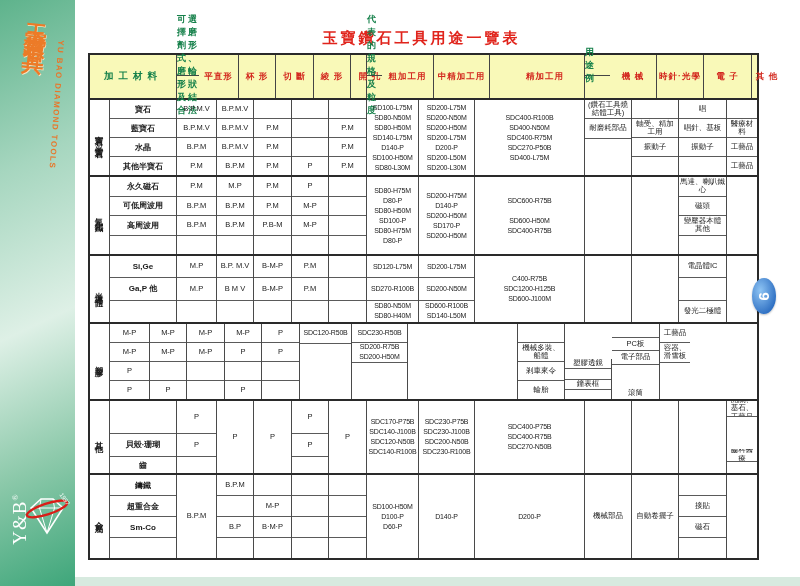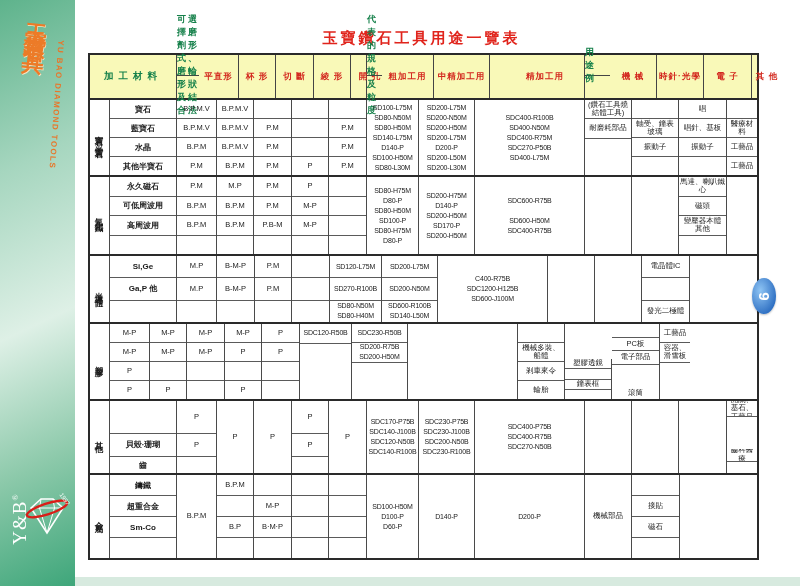--- a/index.html
+++ b/index.html
@@ -181,21 +181,21 @@
 SDC270-P50B
 SD400-L75M</div>
           </div>
           <div class="col" style="width: 47px;">
             <div class="sub val" style="flex-grow: 1;">(鑽石工具燒結體工具)</div>
             <div class="sub val" style="flex-grow: 1;">耐磨耗部品</div>
             <div class="sub val" style="flex-grow: 2;"></div>
           </div>
           <div class="col" style="width: 47px;">
             <div class="sub val" style="flex-grow: 1;"></div>
-            <div class="sub val" style="flex-grow: 1;">軸受、鐘表玻璃</div>
+            <div class="sub val" style="flex-grow: 1;">軸受、精加工用</div>
             <div class="sub val" style="flex-grow: 1;">振動子</div>
             <div class="sub val" style="flex-grow: 1;"></div>
           </div>
           <div class="col" style="width: 48px;">
             <div class="sub val" style="flex-grow: 1;">唱</div>
             <div class="sub val" style="flex-grow: 1;">唱針、基板</div>
             <div class="sub val" style="flex-grow: 1;">振動子</div>
             <div class="sub val" style="flex-grow: 1;"></div>
           </div>
           <div class="col" style="width: 30px;">
@@ -290,20 +290,25 @@
           <div class="col" style="width: 67px;">
             <div class="sub mat" style="flex-grow: 1;">Si,Ge</div>
             <div class="sub mat" style="flex-grow: 1;">Ga,P 他</div>
             <div class="sub mat" style="flex-grow: 1;"></div>
           </div>
           <div class="col" style="width: 40px;">
             <div class="sub val" style="flex-grow: 1;">M.P</div>
             <div class="sub val" style="flex-grow: 1;">M.P</div>
             <div class="sub val" style="flex-grow: 1;"></div>
           </div>
+          <div class="col" style="width: 37px;">
+            <div class="sub val" style="flex-grow: 1;">B.P. M.V</div>
+            <div class="sub val" style="flex-grow: 1;">B M V</div>
+            <div class="sub val" style="flex-grow: 1;"></div>
+          </div>
           <div class="col" style="width: 38px;">
             <div class="sub val" style="flex-grow: 1;">B-M-P</div>
             <div class="sub val" style="flex-grow: 1;">B-M-P</div>
             <div class="sub val" style="flex-grow: 1;"></div>
           </div>
           <div class="col" style="width: 37px;">
             <div class="sub val" style="flex-grow: 1;">P.M</div>
             <div class="sub val" style="flex-grow: 1;">P.M</div>
             <div class="sub val" style="flex-grow: 1;"></div>
           </div>
@@ -519,20 +524,23 @@
           </div>
           <div class="col" style="width: 56px;">
             <div class="sub spec" style="flex-grow: 1;">D140-P</div>
           </div>
           <div class="col" style="width: 110px;">
             <div class="sub spec" style="flex-grow: 1;">D200-P</div>
           </div>
           <div class="col" style="width: 47px;">
             <div class="sub val" style="flex-grow: 1; font-family: Liberation Mono, monospace;">機械部品</div>
           </div>
+          <div class="col" style="width: 47px;">
+            <div class="sub val" style="flex-grow: 1;">自動卷擺子</div>
+          </div>
           <div class="col" style="width: 48px;">
             <div class="sub val" style="flex-grow: 1;"></div>
             <div class="sub val" style="flex-grow: 1;">接貼</div>
             <div class="sub val" style="flex-grow: 1;">磁石</div>
             <div class="sub val" style="flex-grow: 1;"></div>
           </div>
           <div class="col" style="width: 30px;">
             <div class="sub val" style="flex-grow: 1;"></div>
           </div>
         </div>

